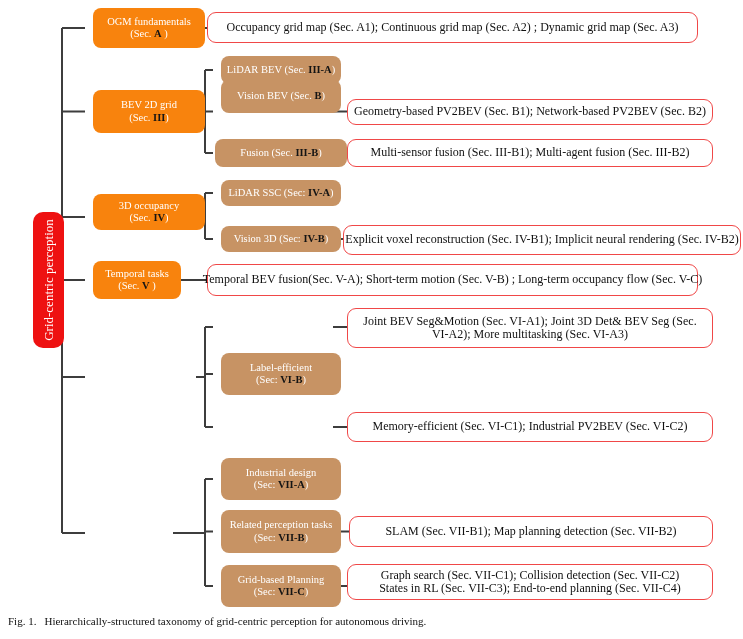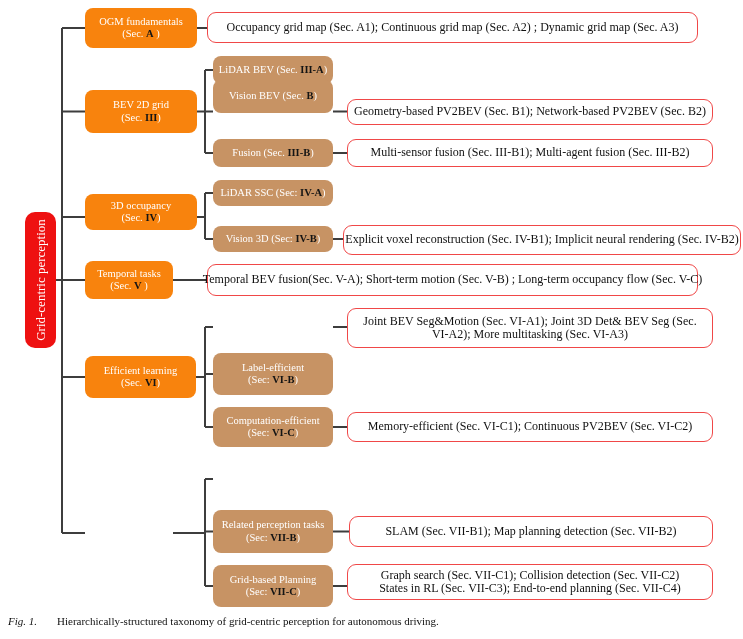--- a/index.html
+++ b/index.html
@@ -1,33 +1,33 @@
 <!DOCTYPE html>
 <html><head>
 <meta charset="utf-8">
 <style>
   html,body{margin:0;padding:0;background:#ffffff;}
   #fig{position:relative;width:743px;height:639px;background:#ffffff;
        font-family:"Liberation Serif","DejaVu Serif",serif;overflow:hidden;}
   svg.wires{position:absolute;left:0;top:0;pointer-events:none;}
   .node{position:absolute;display:flex;flex-direction:column;align-items:center;
-        justify-content:center;text-align:center;box-sizing:border-box;}
+        justify-content:center;text-align:center;box-sizing:border-box;margin-left:8px;}
   .l1{background:#ee1111;border-radius:10px;}
   .l1 .vtext{position:absolute;left:50%;top:50%;transform:translate(-50%,-50%) rotate(-90deg);
         white-space:nowrap;color:#ffffff;font-size:13px;}
   .l2{background:#f8830d;border-radius:8px;color:#ffffff;font-size:10.5px;line-height:12.5px;}
   .l3{background:#c79364;border-radius:8px;color:#ffffff;font-size:10.5px;line-height:12.5px;}
   .sec{color:#141414;font-weight:bold;}
   .leaf{position:absolute;display:flex;align-items:center;justify-content:center;
         text-align:center;background:#ffffff;border:1.5px solid #f04848;border-radius:9px;
         color:#101010;font-size:12px;line-height:13.5px;box-sizing:border-box;padding:0 6px;}
   .nowrap{white-space:nowrap;}
   .nl{width:100%;}
   #caption{position:absolute;left:8px;top:615px;font-size:11px;color:#101010;}
-  #caption .figno{margin-right:20px;font-style:italic;}
+  #caption .figno{margin-right:8px;}
 </style>
 </head>
 <body>
 
 <div id="fig">
 
   <svg class="wires" width="743" height="639" viewBox="0 0 743 639">
     <g stroke="#3d3d3d" stroke-width="2" fill="none">
       <path d="M56,280 H62 M62,28 V533"></path>
       <path d="M62,28 H85 M62,111.5 H85 M62,217 H85 M62,280 H85 M62,377 H85 M62,533 H85"></path>
@@ -60,57 +60,53 @@
   <div class="node l2" style="left:85px;top:194px;width:112px;height:36px">
     <div class="nl">3D occupancy</div>
     <div class="nl"><span>(Sec. </span><span class="sec">IV</span><span>)</span></div>
   </div>
 
   <div class="node l2" style="left:85px;top:261px;width:88px;height:38px">
     <div class="nl">Temporal tasks</div>
     <div class="nl"><span>(Sec. </span><span class="sec">V</span><span> )</span></div>
   </div>
 
-  <div class="node l2" style="left:85px;top:356px;width:111px;height:42px">
-    <div class="nl">Efficient learning</div>
-    <div class="nl"><span>(Sec. </span><span class="sec">VI</span><span>)</span></div>
-  </div>
 
 
   <div class="node l3" style="left:213px;top:56px;width:120px;height:28px">
     <div class="nl nowrap"><span>LiDAR BEV (Sec. </span><span class="sec">III-A</span><span>)</span></div>
   </div>
 
   <div class="node l3" style="left:213px;top:80px;width:120px;height:33px">
     <div class="nl nowrap"><span>Vision BEV (Sec. </span><span class="sec">B</span><span>)</span></div>
   </div>
 
-  <div class="node l3" style="left:213px;top:139px;width:120px;height:28px">
+  <div class="node l3" style="left:207px;top:139px;width:132px;height:28px">
     <div class="nl nowrap"><span>Fusion (Sec. </span><span class="sec">III-B</span><span>)</span></div>
   </div>
 
   <div class="node l3" style="left:213px;top:180px;width:120px;height:26px">
     <div class="nl nowrap"><span>LiDAR SSC (Sec: </span><span class="sec">IV-A</span><span>)</span></div>
   </div>
 
   <div class="node l3" style="left:213px;top:226px;width:120px;height:26px">
     <div class="nl nowrap"><span>Vision 3D (Sec: </span><span class="sec">IV-B</span><span>)</span></div>
   </div>
 
 
   <div class="node l3" style="left:213px;top:353px;width:120px;height:42px">
     <div class="nl">Label-efficient</div>
     <div class="nl"><span>(Sec: </span><span class="sec">VI-B</span><span>)</span></div>
   </div>
 
-  <div class="node l3" style="left:213px;top:407px;width:120px;height:40px">
-    <div class="nl">Computation-efficient</div>
-    <div class="nl"><span>(Sec: </span><span class="sec">VI-C</span><span>)</span></div>
+
+  <div class="node l3" style="left:213px;top:458px;width:120px;height:42px">
+    <div class="nl">Industrial design</div>
+    <div class="nl"><span>(Sec: </span><span class="sec">VII-A</span><span>)</span></div>
   </div>
-
 
   <div class="node l3" style="left:213px;top:510px;width:120px;height:43px">
     <div class="nl">Related perception tasks</div>
     <div class="nl"><span>(Sec: </span><span class="sec">VII-B</span><span>)</span></div>
   </div>
 
   <div class="node l3" style="left:213px;top:565px;width:120px;height:42px">
     <div class="nl">Grid-based Planning</div>
     <div class="nl"><span>(Sec: </span><span class="sec">VII-C</span><span>)</span></div>
   </div>
@@ -133,21 +129,21 @@
 
   <div class="leaf" style="left:207px;top:264px;width:491px;height:32px">
     <span class="nowrap">Temporal BEV fusion(Sec. V-A); Short-term motion (Sec. V-B) ; Long-term occupancy flow (Sec. V-C)</span>
   </div>
 
   <div class="leaf" style="left:347px;top:308px;width:366px;height:40px">
     <span>Joint BEV Seg&amp;Motion (Sec. VI-A1); Joint 3D Det&amp; BEV Seg (Sec. VI-A2); More multitasking (Sec. VI-A3)</span>
   </div>
 
   <div class="leaf" style="left:347px;top:412px;width:366px;height:30px">
-    <span class="nowrap">Memory-efficient (Sec. VI-C1); Continuous PV2BEV (Sec. VI-C2)</span>
+    <span class="nowrap">Memory-efficient (Sec. VI-C1); Industrial PV2BEV (Sec. VI-C2)</span>
   </div>
 
   <div class="leaf" style="left:349px;top:516px;width:364px;height:31px">
     <span class="nowrap">SLAM (Sec. VII-B1); Map planning detection (Sec. VII-B2)</span>
   </div>
 
   <div class="leaf" style="left:347px;top:564px;width:366px;height:36px;flex-direction:column">
     <div class="nowrap">Graph search (Sec. VII-C1); Collision detection (Sec. VII-C2)</div>
     <div class="nowrap">States in RL (Sec. VII-C3); End-to-end planning (Sec. VII-C4)</div>
   </div>

